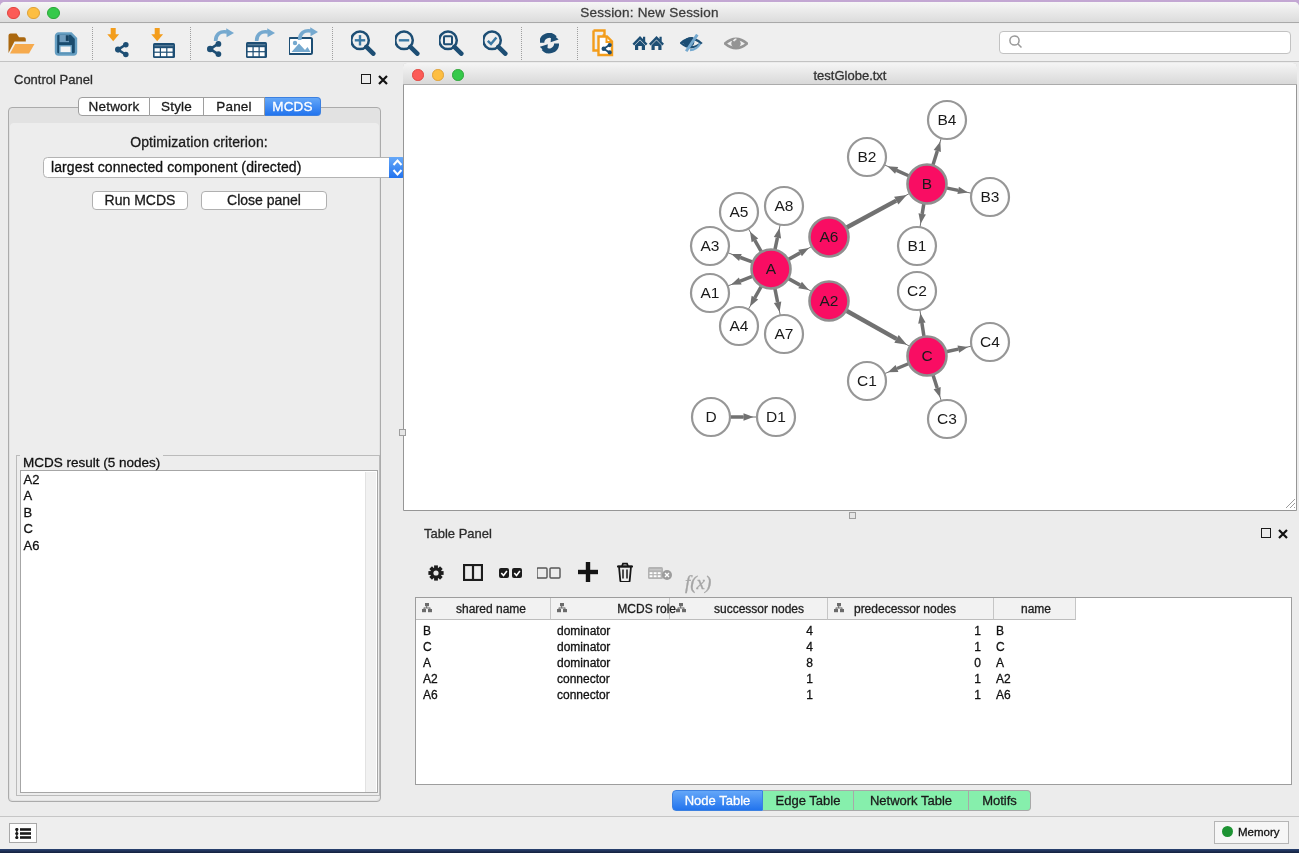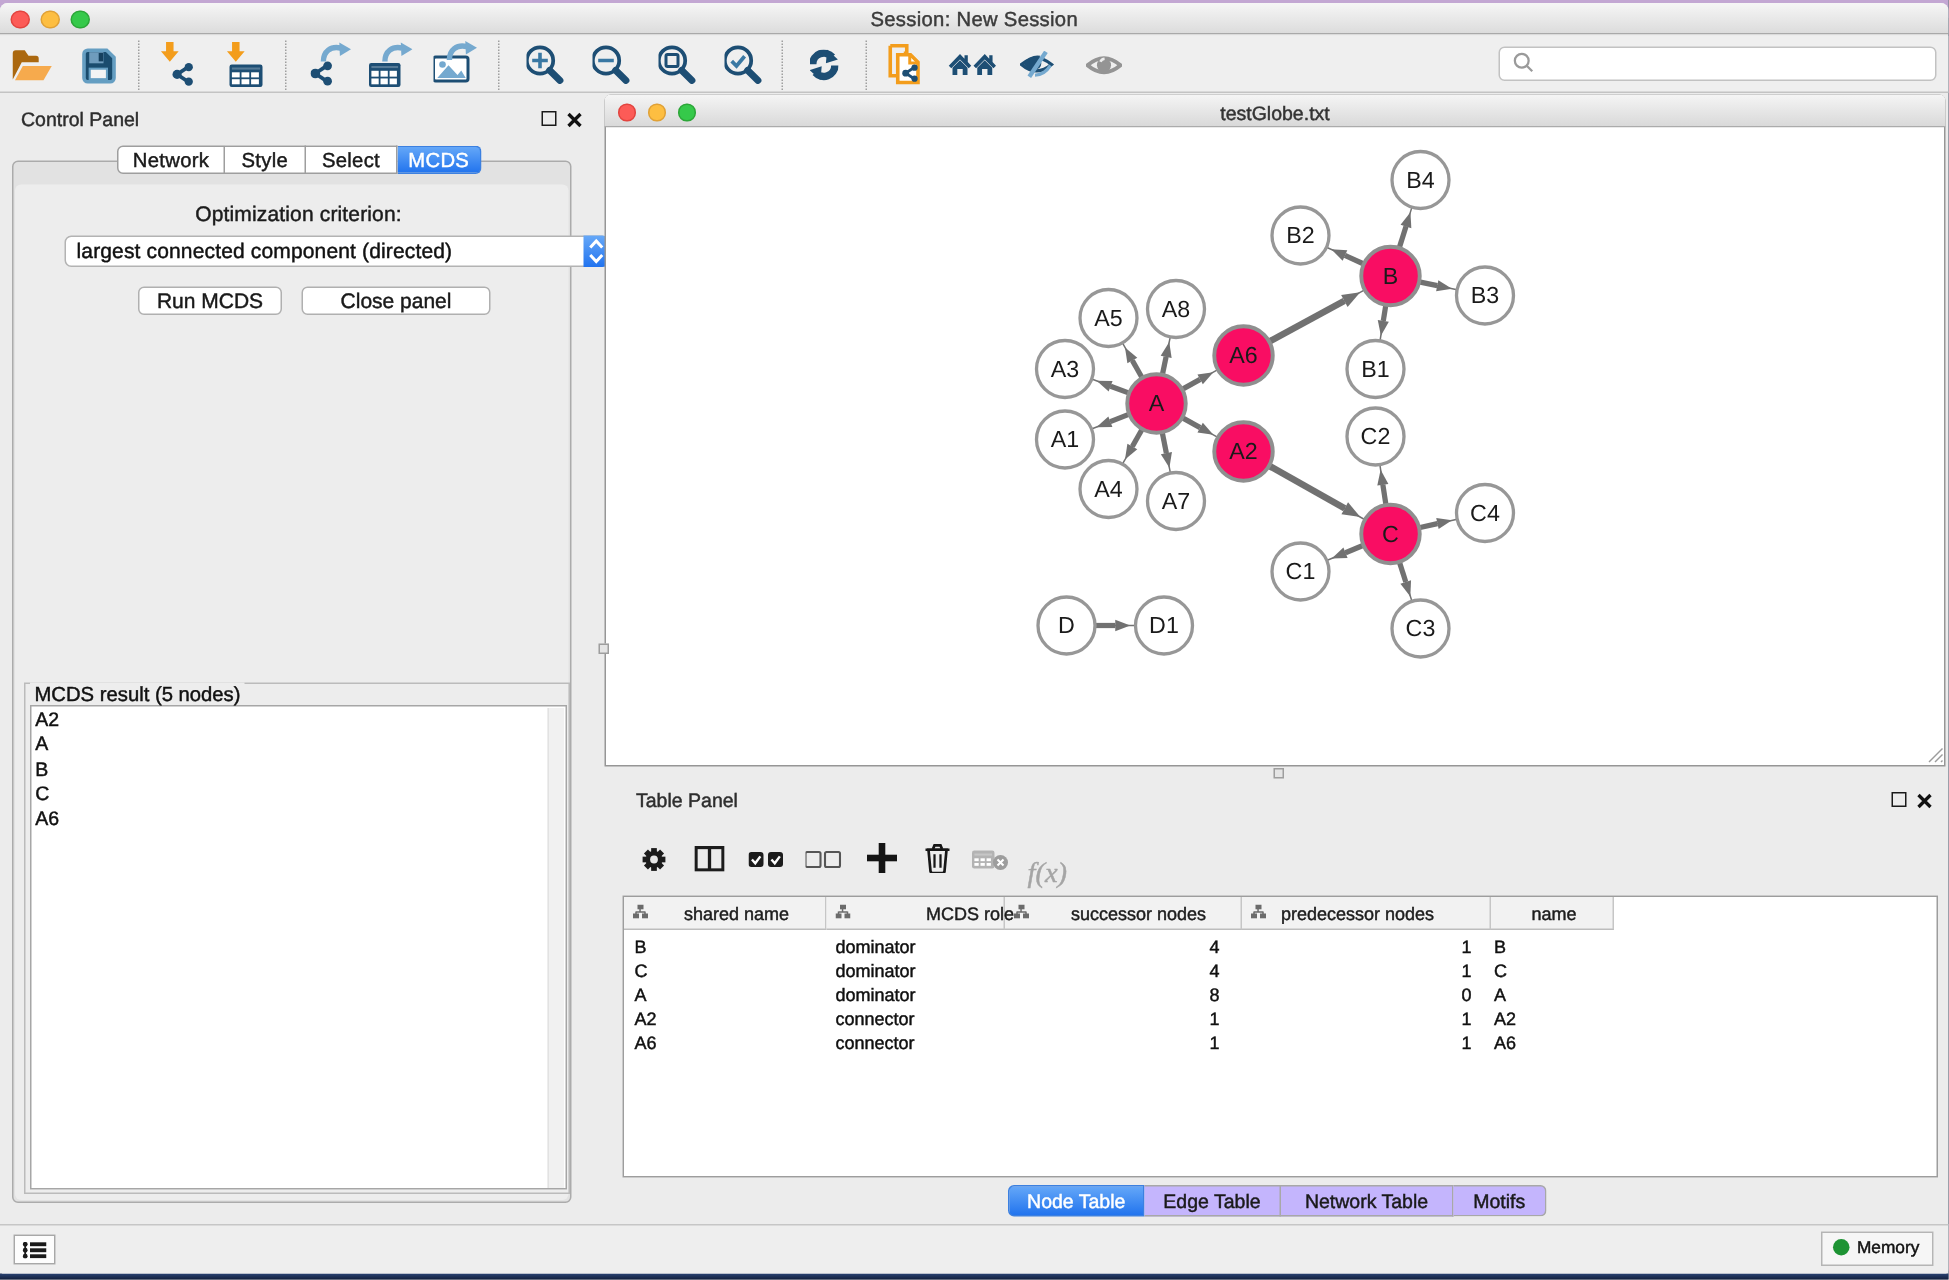--- a/index.html
+++ b/index.html
@@ -30,21 +30,21 @@
 #mcList{left:20px;top:470px;width:358px;height:323px;background:#fff;border:1px solid #a6a6a6;font-size:13px;color:#111;line-height:16.4px;padding:1px 0 0 2.5px;}
 #mcScroll{right:1px;top:1px;width:11px;height:320px;background:#f1f1f1;border-left:1px solid #e2e2e2;position:absolute;}
 #netwin{left:403px;top:63px;width:894px;height:448px;background:#fff;border:1px solid #969696;border-radius:4px 4px 0 0;}
 #nettitle{left:403px;top:63px;width:894px;height:22px;background:linear-gradient(180deg,#f5f5f5,#d9d9d9);border-bottom:1px solid #ababab;border-radius:4px 4px 0 0;}
 .lightS{width:11.5px;height:11.5px;border-radius:50%;top:69px;}
 #nettext{left:403px;width:894px;text-align:center;top:68px;font-size:13px;color:#333;}
 #tbl{left:415px;top:597px;width:877px;height:188px;background:#fff;border:1px solid #9d9d9d;}
 .hcell{top:598px;height:22px;background:#f2f2f2;border-right:1px solid #c6c6c6;border-bottom:1px solid #bdbdbd;}
 .hlabel{top:602px;font-size:12px;color:#1d1d1d;}
 .drow{font-size:12px;color:#111;}
-.btab{position:absolute;top:0;height:21px;background:#c4b5fd;border:1px solid #a8a8a8;border-left:none;font-size:13px;color:#1a1a1a;text-align:center;line-height:19px;}
+.btab{position:absolute;top:0;height:21px;background:#86efac;border:1px solid #a8a8a8;border-left:none;font-size:13px;color:#1a1a1a;text-align:center;line-height:19px;}
 .btab.first{border-left:1px solid #a8a8a8;border-radius:4px 0 0 4px;}
 .btab.last{border-radius:0 4px 4px 0;}
 .btab.sel{background:linear-gradient(180deg,#64a7f8,#2274ee);color:#fff;border-color:#3c80e0;}
 #statusbar{left:0;top:816px;width:1299px;height:33px;background:#eeeeee;border-top:1px solid #c6c6c6;}
 #memBtn{left:1214px;top:821px;width:75px;height:23px;background:#f6f6f6;border:1px solid #b5b5b5;font-size:11.5px;color:#111;}
 #listBtn{left:9px;top:823px;width:28px;height:20px;background:#fdfdfd;border:1px solid #a8a8a8;}
 .grip{width:7px;height:7px;background:#e5e5e5;border:1px solid #9e9e9e;}
 </style></head><body>
 <div class="abs" id="deskTop"></div>
 <div class="abs" id="win"></div>
@@ -196,21 +196,21 @@
 <div class="abs paneltitle" style="left:14px;top:72px;">Control Panel</div>
 <div class="abs wsq" style="left:361px;top:74px;"></div>
 <svg class="abs" style="left:377px;top:73.5px" width="12" height="12" viewBox="0 0 12 12">
     <path d="M2 2 L10 10 M10 2 L2 10" stroke="#111" stroke-width="2.2"></path>
   </svg>
 <div class="abs" id="cpOuter"></div>
 <div class="abs" id="cpInner"></div>
 <div class="abs tabrow" style="left:78px;top:97px;width:244px;height:19px;">
     <div class="tab first" style="left:0;width:72px;">Network</div>
     <div class="tab" style="left:72px;width:54px;">Style</div>
-    <div class="tab" style="left:126px;width:61px;">Select</div>
+    <div class="tab" style="left:126px;width:61px;">Panel</div>
     <div class="tab sel last" style="left:187px;width:56px;">MCDS</div>
   </div>
 <div class="abs" id="optlabel">Optimization criterion:</div>
 <div class="abs" id="combo">largest connected component (directed)<div class="abs" id="comboBtn"><svg width="17" height="21" viewBox="0 0 17 21">
         <path d="M4.5 8 L8.5 3.6 L12.5 8" fill="none" stroke="#fff" stroke-width="2"></path>
         <path d="M4.5 13 L8.5 17.4 L12.5 13" fill="none" stroke="#fff" stroke-width="2"></path>
       </svg></div></div>
 <div class="abs mbtn" style="left:92px;width:96px;">Run MCDS</div>
 <div class="abs mbtn" style="left:201px;width:126px;">Close panel</div>
 <div class="abs" id="mcFs"></div>

